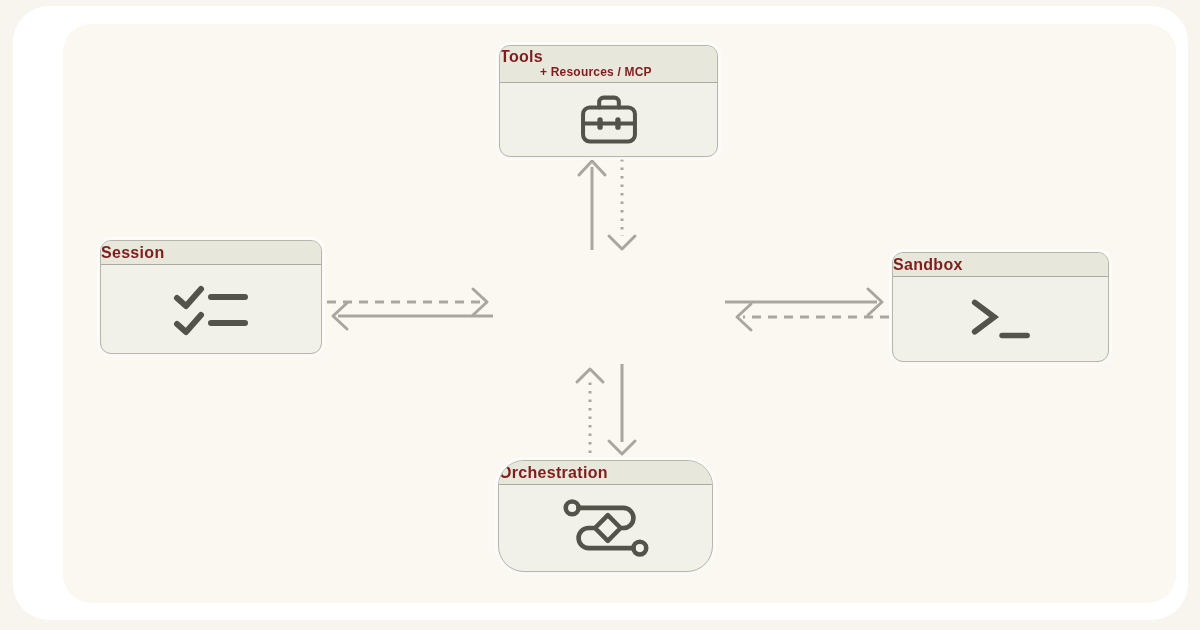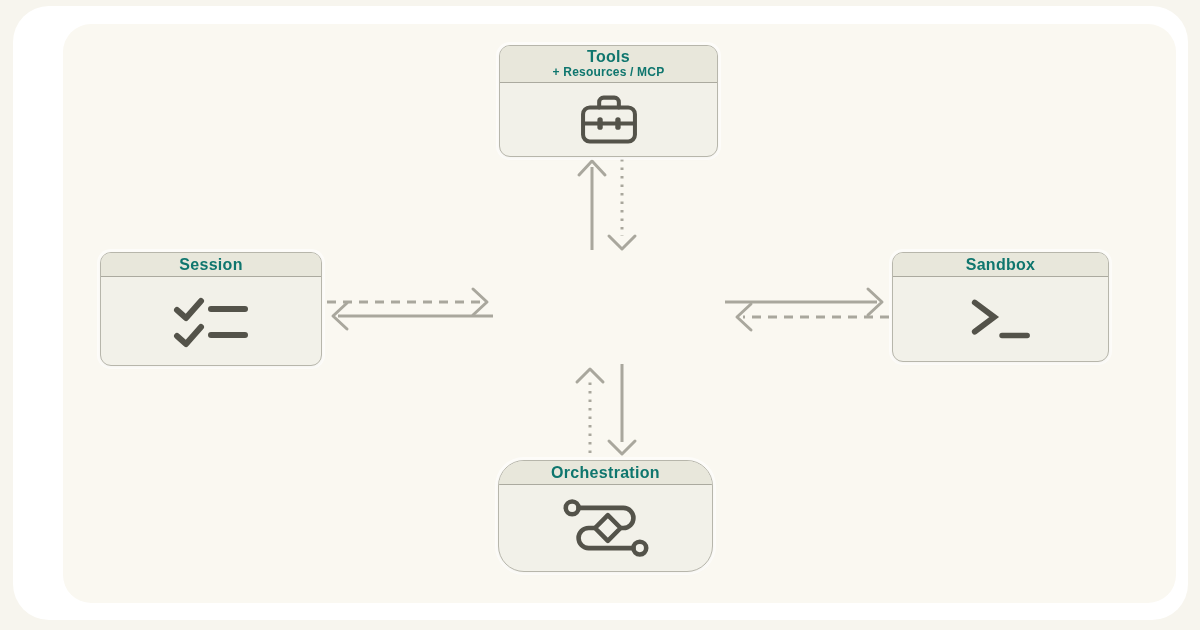--- a/index.html
+++ b/index.html
@@ -7,25 +7,25 @@
   .page{position:relative;width:1200px;height:630px;background:#f7f5ee;overflow:hidden;}
   .frame{position:absolute;left:13px;top:6px;right:12px;bottom:10px;background:#ffffff;border-radius:36px;}
   .canvas{position:absolute;left:50px;top:18px;width:1113px;height:579px;background:#faf8f1;border-radius:28px;}
   .arrows{position:absolute;left:0;top:0;pointer-events:none;}
   .arrows line,.arrows path{stroke:#a9a79d;stroke-width:3;fill:none;}
   .arrows .head{stroke-linecap:round;stroke-linejoin:round;}
   .arrows .dashed{stroke-dasharray:9 7;}
   .arrows .dotted{stroke-dasharray:2.5 6;}
   .node{position:absolute;background:#f2f1e9;border:1.5px solid #b7b6ab;border-radius:11px;overflow:hidden;
         box-shadow:0 0 0 3px rgba(255,255,255,0.6),0 1px 3px rgba(70,70,55,0.12);}
-  .node-header{background:#e8e7db;border-bottom:1.5px solid #abaa9f;text-align:center;font-weight:700;color:#0f766e;}
+  .node-header{background:#e8e7db;border-bottom:1.5px solid #abaa9f;text-align:left;font-weight:700;color:#7f1d1d;}
   .node-header.single{height:23px;line-height:23px;font-size:16px;letter-spacing:.3px;}
   .node-header.double{padding:2px 0 3px 0;}
   .node-title{font-size:16px;line-height:18px;letter-spacing:.3px;font-weight:700;}
-  .node-subtitle{font-size:12px;line-height:13px;letter-spacing:.2px;font-weight:700;}
+  .node-subtitle{font-size:12px;line-height:13px;letter-spacing:.2px;font-weight:700;margin-left:40px;}
   .node-body{position:absolute;left:0;right:0;bottom:0;top:24px;display:flex;align-items:center;justify-content:center;}
   .node-body.tall{top:38px;}
   .icon-stroke{stroke:#54534a;fill:none;}
 </style>
 </head>
 <body>
 
 <div class="page">
   <div class="frame">
     <div class="canvas"></div>
@@ -75,21 +75,21 @@
       <svg width="68" height="54" viewBox="0 0 76 60">
         <path class="icon-stroke" stroke-width="4.5" stroke-linecap="round" d="M27 16 v-6 a5 5 0 0 1 5 -5 h12 a5 5 0 0 1 5 5 v6"></path>
         <rect class="icon-stroke" stroke-width="4.5" x="9" y="16" width="58" height="38" rx="7.5"></rect>
         <line class="icon-stroke" stroke-width="4.5" x1="9" y1="34" x2="67" y2="34"></line>
         <line class="icon-stroke" stroke-width="6" stroke-linecap="round" x1="28" y1="30" x2="28" y2="38"></line>
         <line class="icon-stroke" stroke-width="6" stroke-linecap="round" x1="48" y1="30" x2="48" y2="38"></line>
       </svg>
     </div>
   </div>
 
-  <div class="node" style="left:100px;top:252px;width:220px;height:112px;">
+  <div class="node" style="left:100px;top:240px;width:220px;height:112px;">
     <div class="node-header single">Session</div>
     <div class="node-body">
       <svg width="80" height="54" viewBox="0 0 80 54">
         <polyline class="icon-stroke" stroke-width="6" stroke-linecap="round" stroke-linejoin="round" points="6,16 15,24 30,7"></polyline>
         <line class="icon-stroke" stroke-width="6" stroke-linecap="round" x1="40" y1="15" x2="74" y2="15"></line>
         <polyline class="icon-stroke" stroke-width="6" stroke-linecap="round" stroke-linejoin="round" points="6,42 15,50 30,33"></polyline>
         <line class="icon-stroke" stroke-width="6" stroke-linecap="round" x1="40" y1="41" x2="74" y2="41"></line>
       </svg>
     </div>
   </div>

